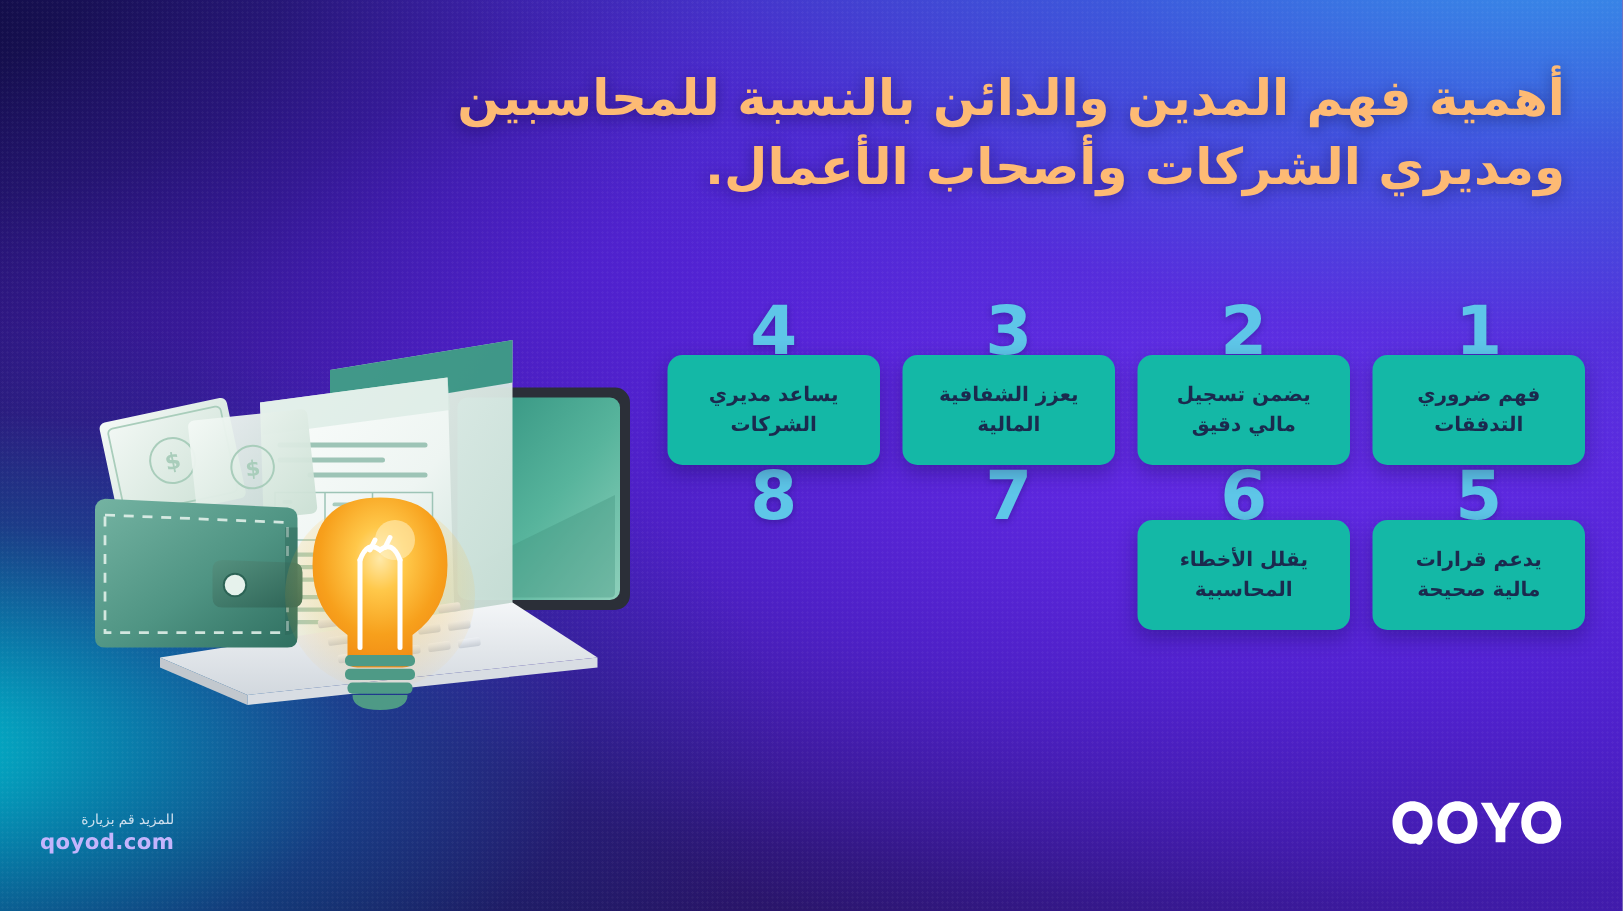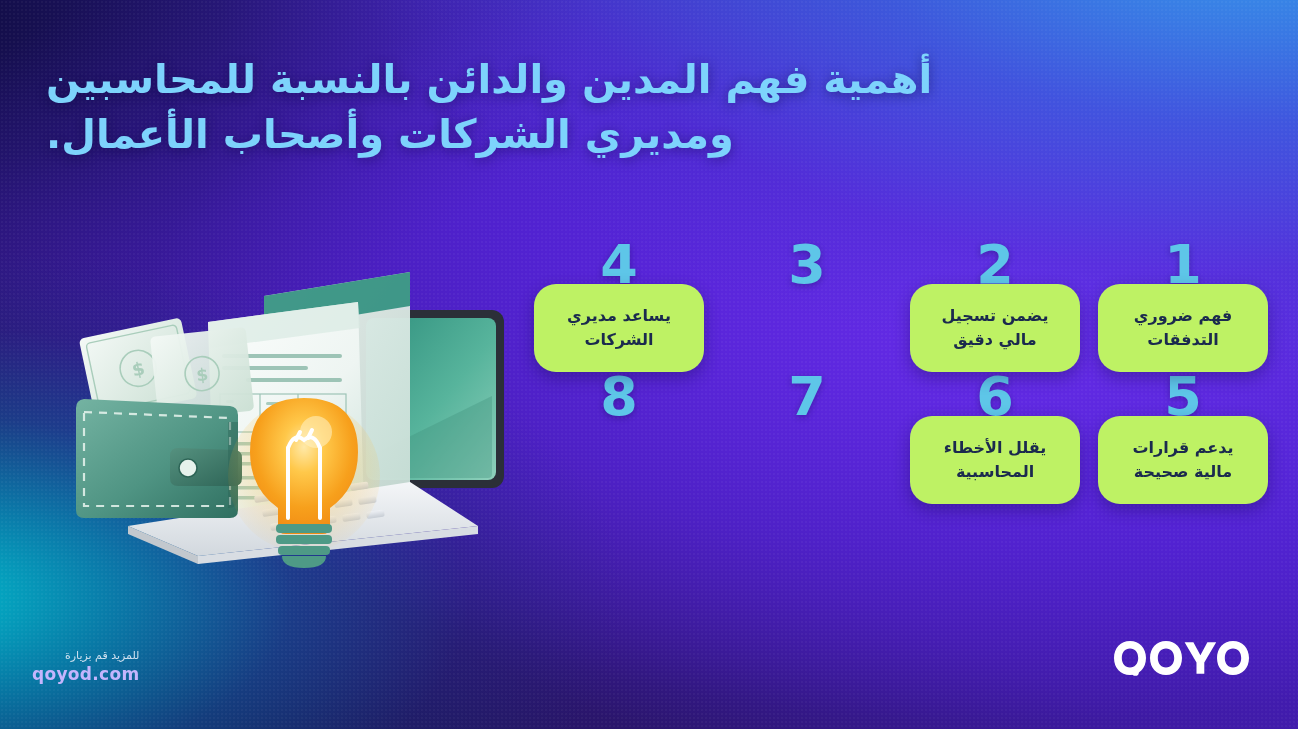--- a/index.html
+++ b/index.html
@@ -73,22 +73,22 @@
   .bg-dots{
     background-image:radial-gradient(rgba(255,255,255,0.045) 0.8px, transparent 0.9px);
     background-size:4px 4px;
     opacity:.85;
   }
 
   
   .title{
     position:absolute;
     top:52px; left:46px; right:46px;
-    text-align:left;
-    color:#7dd3fc;
+    text-align:right;
+    color:#fdba74;
     font-size:40px;
     font-weight:700;
     line-height:1.38;
     letter-spacing:-.2px;
     text-shadow:0 2px 12px rgba(10,6,50,.40);
     z-index:6;
   }
   .title-line{ display:block; white-space:nowrap; }
 
   
@@ -113,22 +113,22 @@
     font-weight:700;
     line-height:1;
     z-index:1;
     text-shadow:0 2px 6px rgba(12,8,60,.30);
     font-family:"DejaVu Sans","Liberation Sans",sans-serif;
   }
   .card{
     position:relative;
     z-index:2;
     height:88px;
-    background:#bef264;
-    border-radius:22px;
+    background:#14b8a6;
+    border-radius:12px;
     box-shadow:0 6px 16px rgba(12,6,60,.30);
     display:flex;
     flex-direction:column;
     align-items:center;
     justify-content:center;
     gap:3px;
     padding:6px 8px;
   }
   .card-line{
     color:#1b2a4e;
@@ -373,20 +373,24 @@
       </div>
       <div class="cell">
         <div class="num">2</div>
         <div class="card">
           <div class="card-line">يضمن تسجيل</div>
           <div class="card-line">مالي دقيق</div>
         </div>
       </div>
       <div class="cell">
         <div class="num">3</div>
+        <div class="card">
+          <div class="card-line">يعزز الشفافية</div>
+          <div class="card-line">المالية</div>
+        </div>
       </div>
       <div class="cell">
         <div class="num">4</div>
         <div class="card">
           <div class="card-line">يساعد مديري</div>
           <div class="card-line">الشركات</div>
         </div>
       </div>
       <div class="cell">
         <div class="num">5</div>

